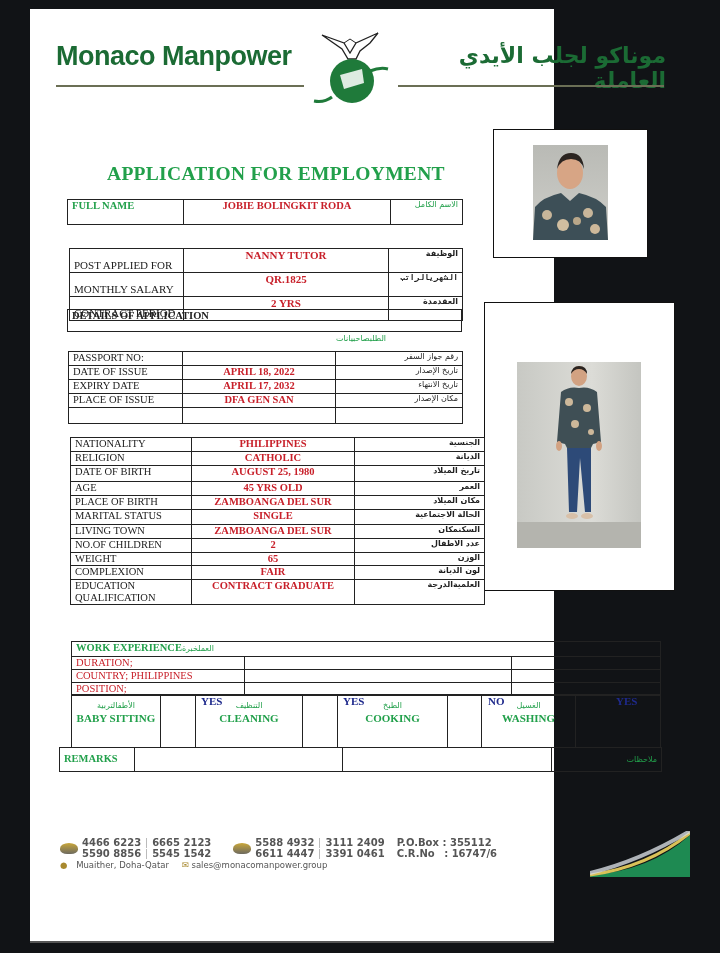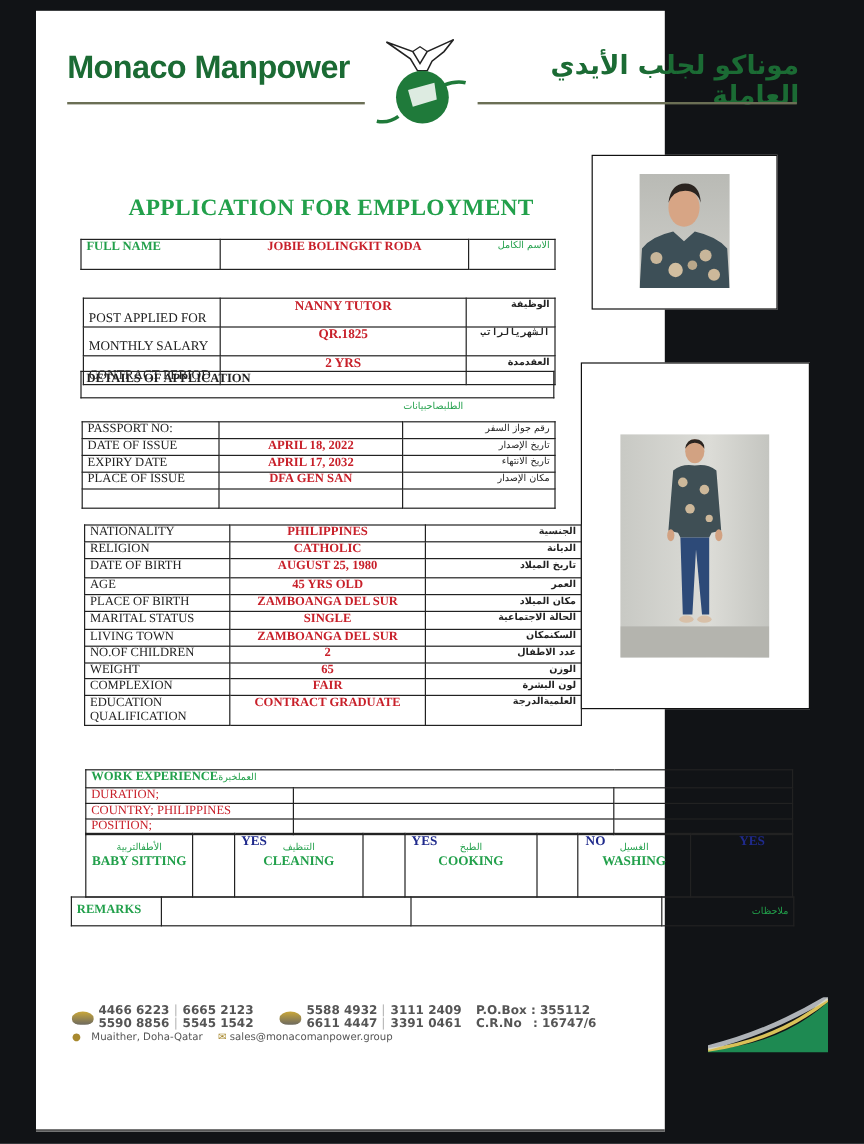--- a/index.html
+++ b/index.html
@@ -219,21 +219,21 @@
           <td class="ar" style="font-weight: bold;">عدد الاطفال</td>
         </tr>
         <tr style="height: 13px;">
           <td>WEIGHT</td>
           <td class="val">65</td>
           <td class="ar" style="font-weight: bold;">الوزن</td>
         </tr>
         <tr style="height: 14px;">
           <td>COMPLEXION</td>
           <td class="val">FAIR</td>
-          <td class="ar" style="font-weight: bold;">لون البشرة</td>
+          <td class="ar" style="font-weight: bold;">لون الديانة</td>
         </tr>
         <tr style="height: 24px;">
           <td>EDUCATION QUALIFICATION</td>
           <td class="val">CONTRACT GRADUATE</td>
           <td class="ar" style="font-weight: bold;">العلميةالدرجة</td>
         </tr>
       </tbody>
   </table>
 
   <table style="left:41px; top:632px; width:589px;">

